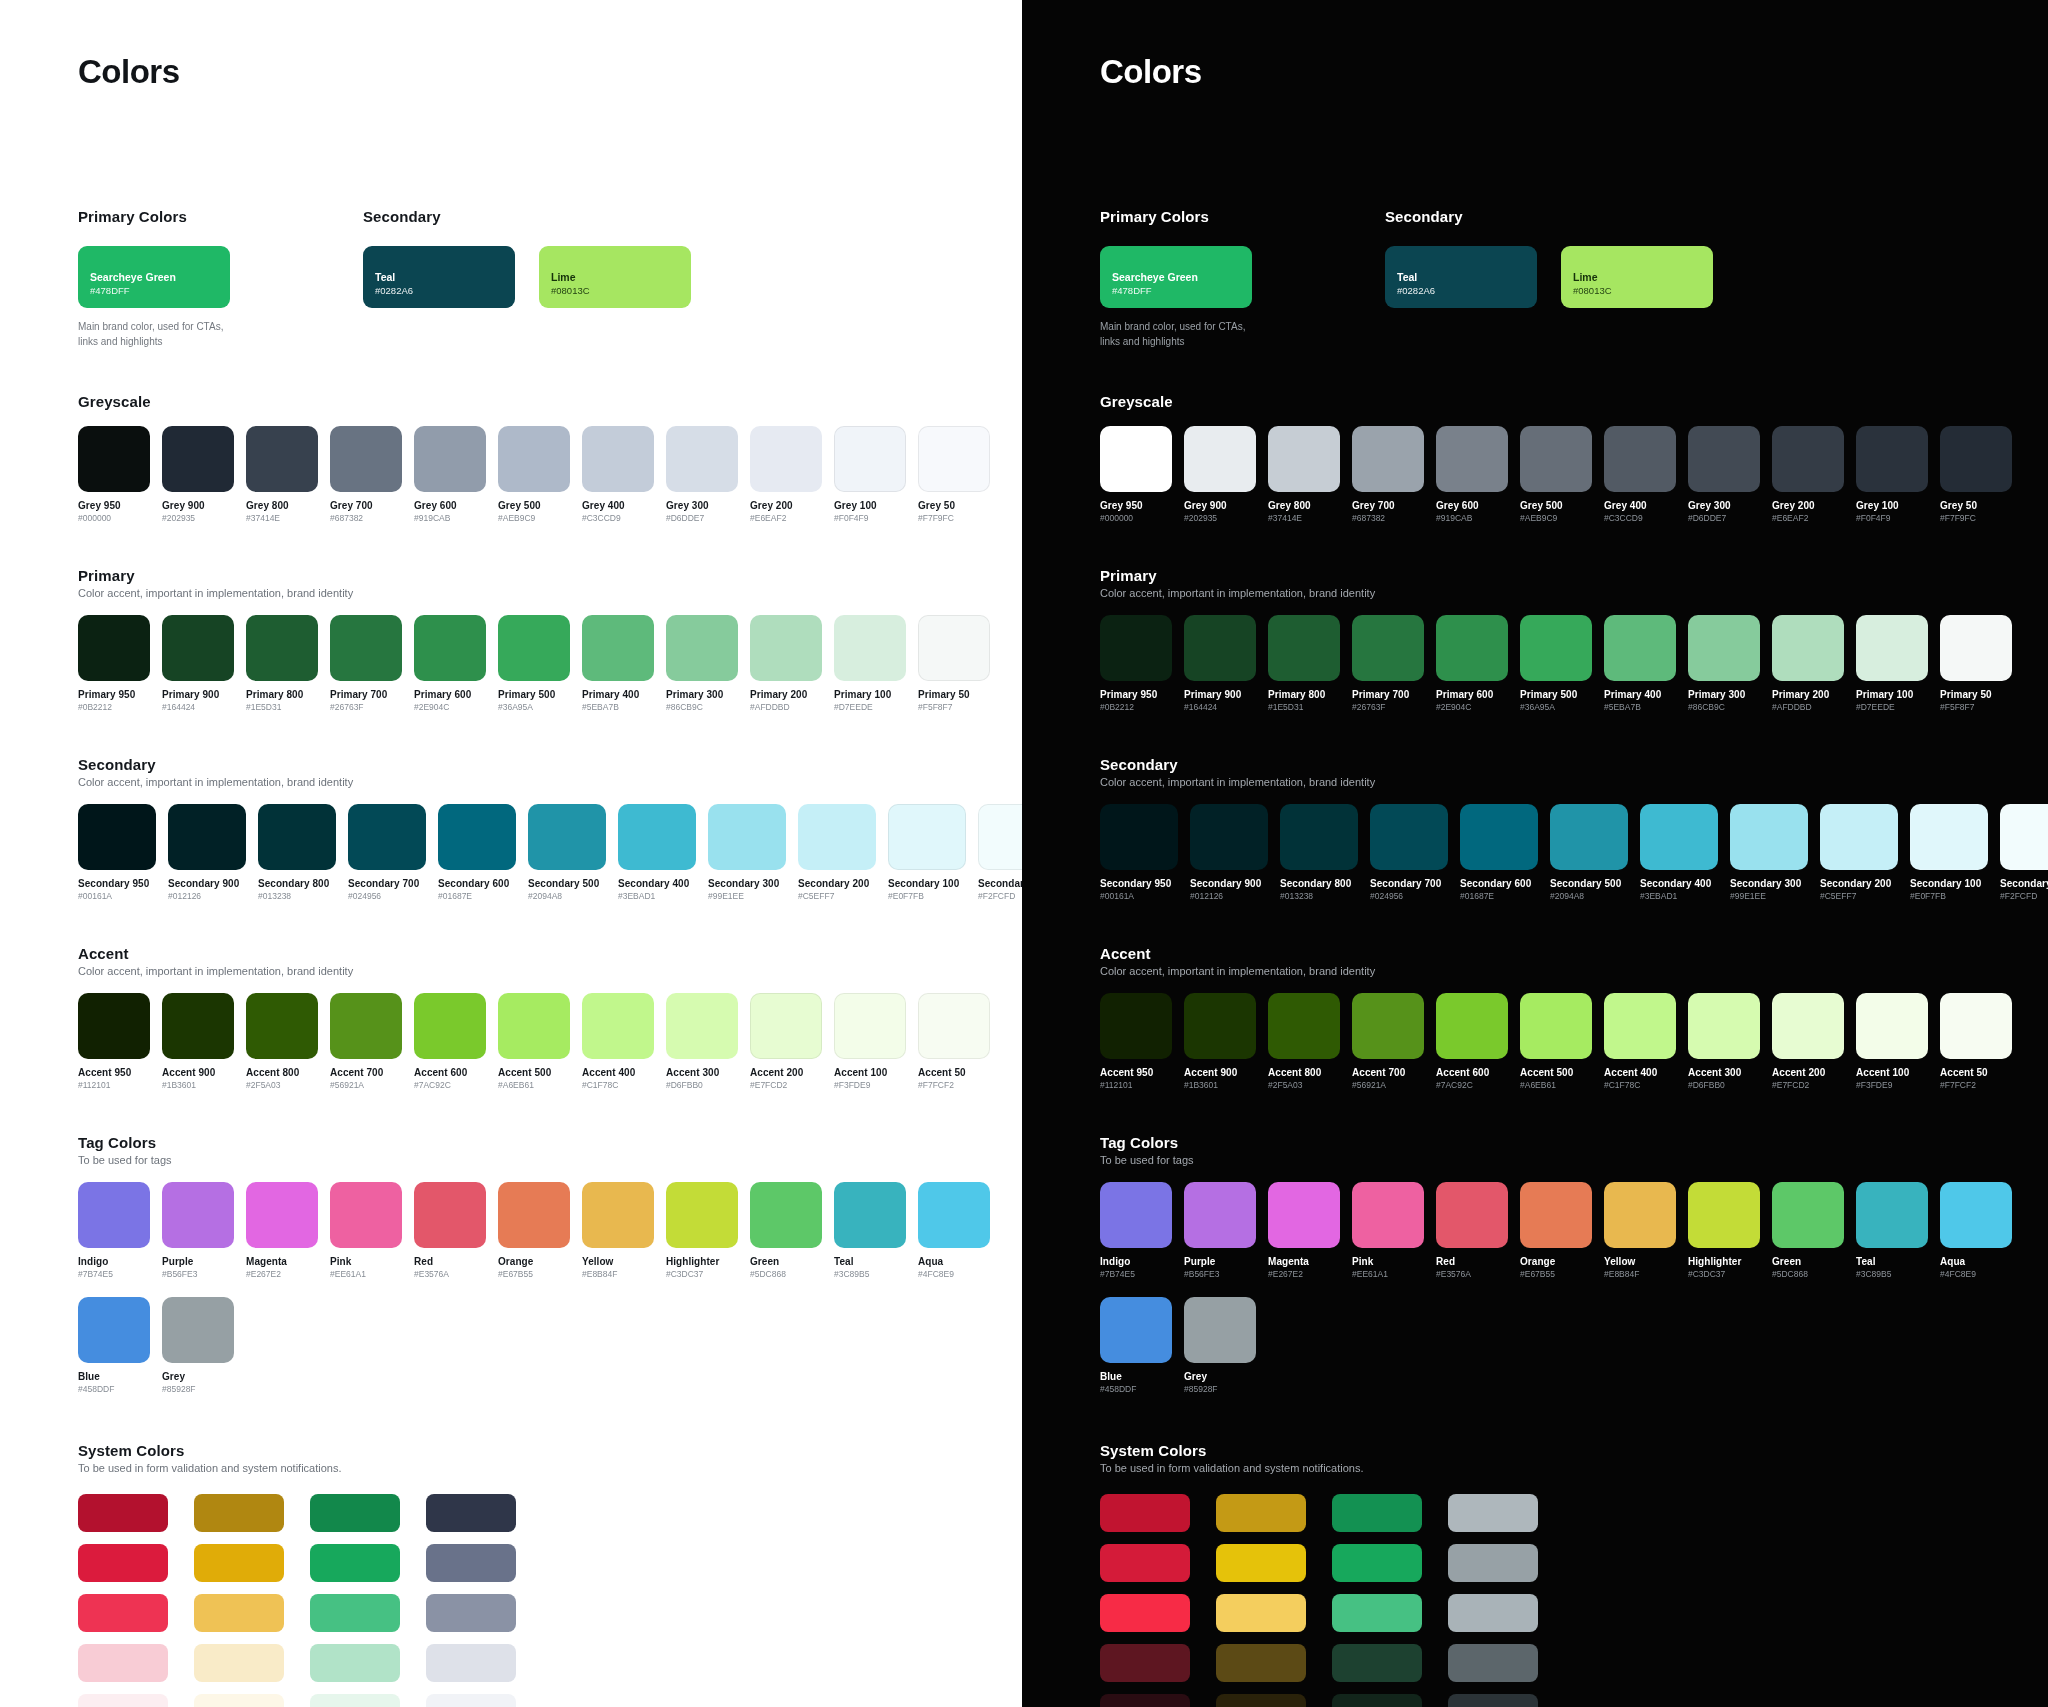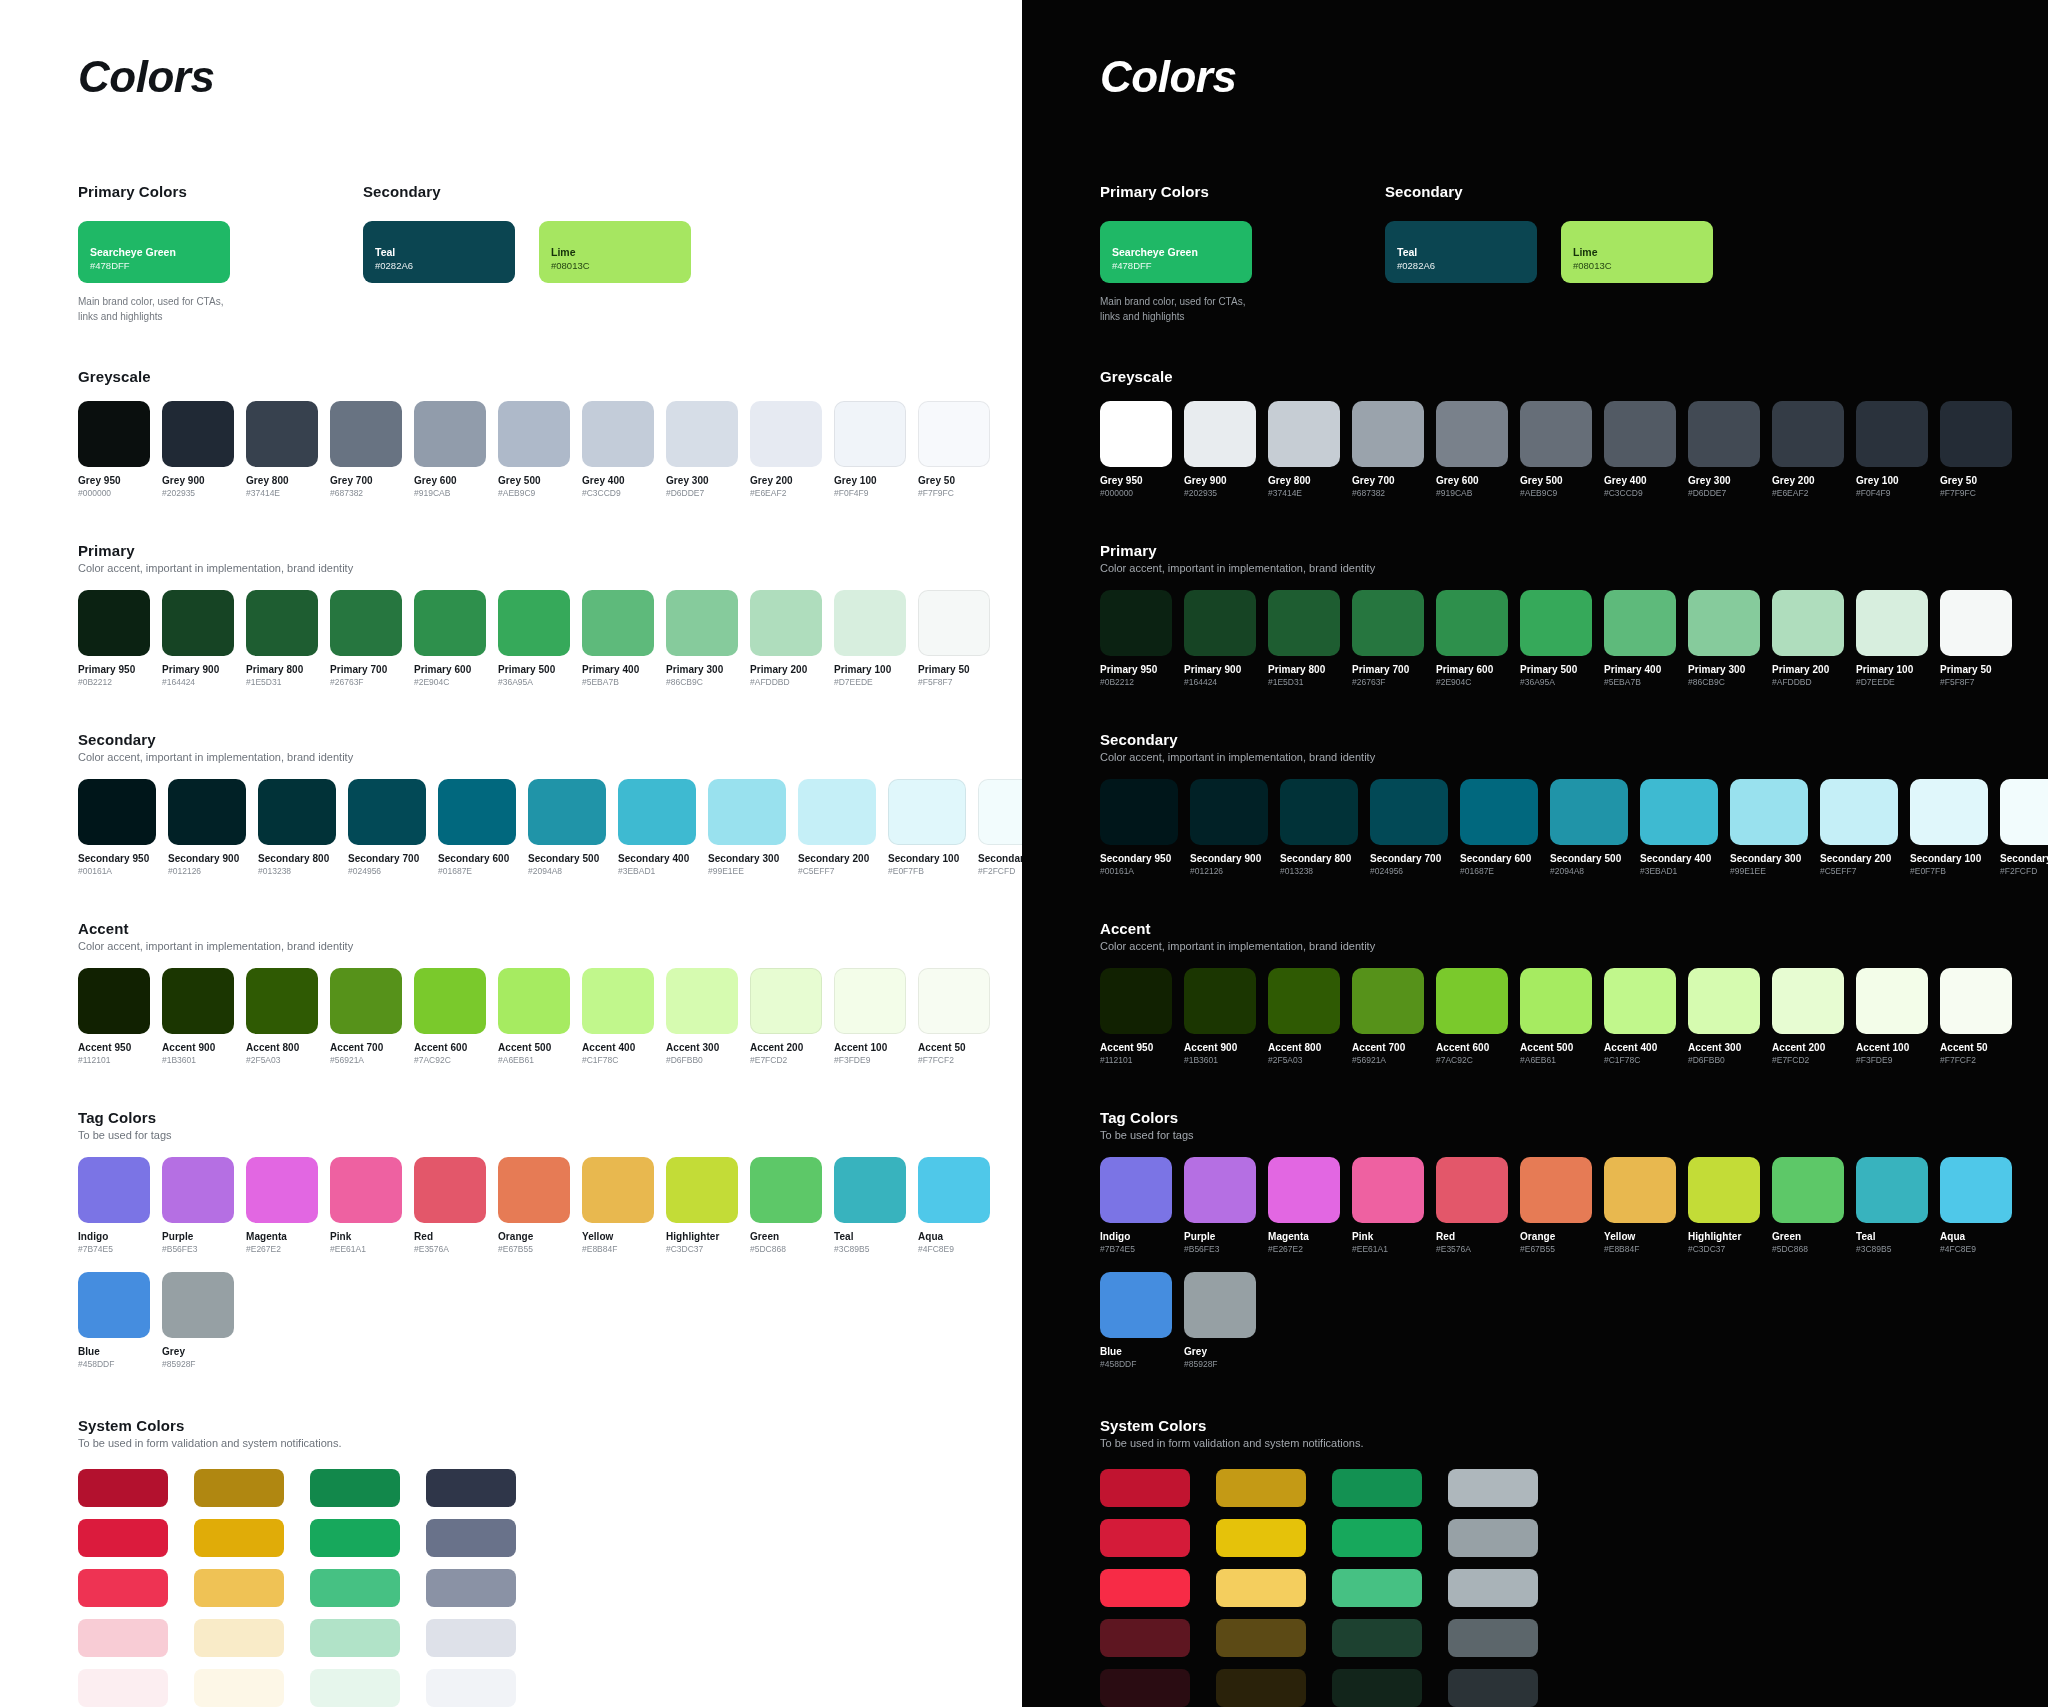--- a/index.html
+++ b/index.html
@@ -10,38 +10,37 @@
   }
   .app { display: flex; width: 2048px; height: 1707px; }
 
   .panel { position: relative; overflow: hidden; }
   .panel-light { width: 1022px; height: 1707px; background: #ffffff; }
   .panel-dark  { width: 1026px; height: 1707px; background: #050505; }
 
   .inner { padding: 55px 0 0 78px; }
 
   .page-title {
-    font-size: 44px; font-weight: 700; letter-spacing: -0.5px;
+    font-size: 33px; font-weight: 700; letter-spacing: -0.5px;
     line-height: 1;
-    font-style: italic;
   }
   .panel-light .page-title { color: #111418; }
   .panel-dark  .page-title { color: #ffffff; }
   .sec-head {
     font-size: 15px; font-weight: 700; letter-spacing: .1px;
   }
   .panel-light .sec-head { color: #14181d; }
   .panel-dark  .sec-head { color: #ffffff; }
 
   .sec-sub { font-size: 11px; margin-top: 3px; }
   .panel-light .sec-sub { color: #6d737b; }
   .panel-dark  .sec-sub { color: #a3a8ae; }
 
   
-  .brand-area { margin-top: 84px; display: flex; }
+  .brand-area { margin-top: 120px; display: flex; }
   .brand-group-primary { width: 285px; }
   .brand-cards { display: flex; gap: 24px; margin-top: 21px; }
   .brand-card {
     width: 152px; height: 62px; border-radius: 9px;
     position: relative; padding: 0 12px;
     display: flex; flex-direction: column; justify-content: flex-end;
     padding-bottom: 10px;
   }
   .brand-name { font-size: 10.5px; font-weight: 700; line-height: 1.35; }
   .brand-hex  { font-size: 9.5px; font-weight: 400; line-height: 1.45; opacity: .92; }

